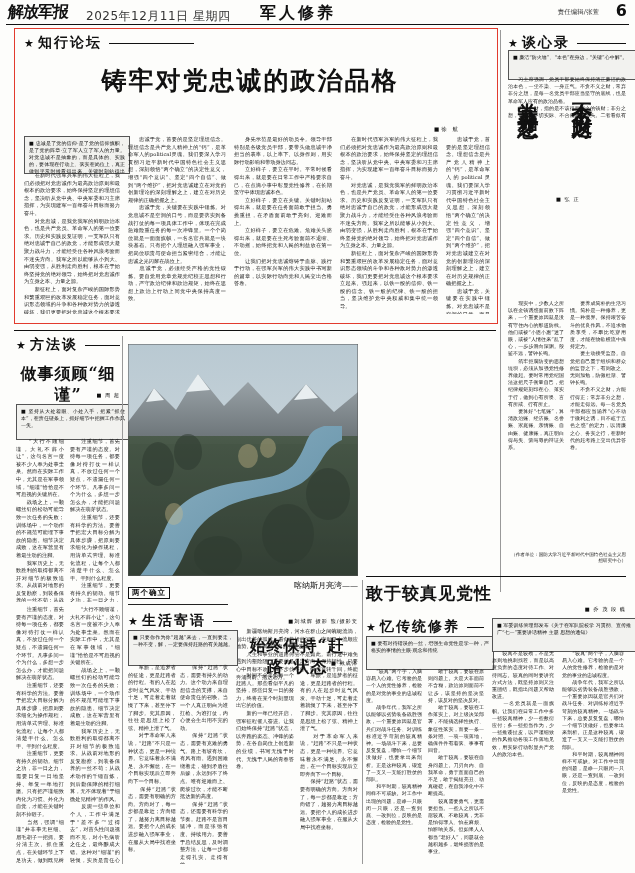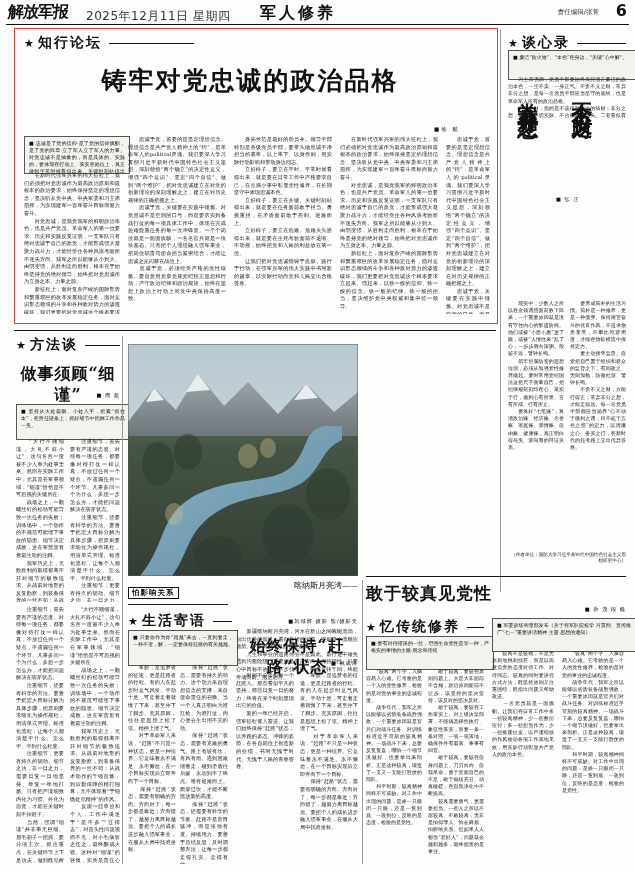--- a/index.html
+++ b/index.html
@@ -219,21 +219,21 @@
       <g opacity=".4" fill="#c9b98a">
         <ellipse cx="120" cy="112" rx="10" ry="12"></ellipse>
         <ellipse cx="140" cy="104" rx="8" ry="10"></ellipse>
         <ellipse cx="46" cy="170" rx="9" ry="11"></ellipse>
       </g>
       <rect x="0" y="0" width="230" height="232" fill="none" stroke="#555" stroke-width="1"></rect>
     </svg>
   </div>
 
   <div style="position:absolute;left:128px;top:580px;">
-    <span class="tag">怕影响关系</span>
+    <span class="tag">两个确立</span>
   </div>
   <div style="position:absolute;left:230px;top:580px;width:128px;text-align:right;font-family:'DejaVu Serif','Liberation Serif',serif;font-size:8px;">喀纳斯月亮湾——</div>
   <div class="byline" style="position:absolute;left:228px;top:618px;width:130px;">■刘城辉 摄影 熊/摄影文</div>
   <div class="ctext" style="position:absolute;left:236px;top:628px;width:122px;height:54px;overflow:hidden;">　　新疆喀纳斯月亮湾，河水在群山之间蜿蜒流淌，划出优美的弧线。看似曲折的河道，实则是水流顺应地势、不断调整方向的智慧选择。
 　　人生和事业的道路何尝不是如此。前行途中难免遇到沟壑险阻，重要的是坚定方向、保持韧性。只要心中目标不改，脚下步伐不停，纵使百转千回，终能奔涌向前、抵达远方。</div>
 
   <div class="hr-thin" style="position:absolute;left:128px;top:604px;width:100px;"></div>
   <div style="position:absolute;left:128px;top:612px;width:104px;">
     <div class="sechead">
       <span class="star">★</span>

